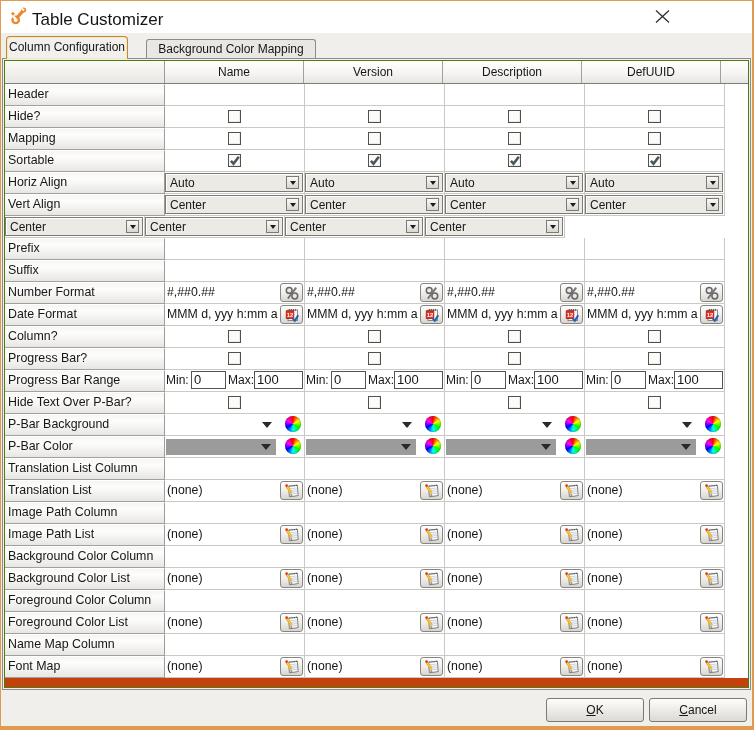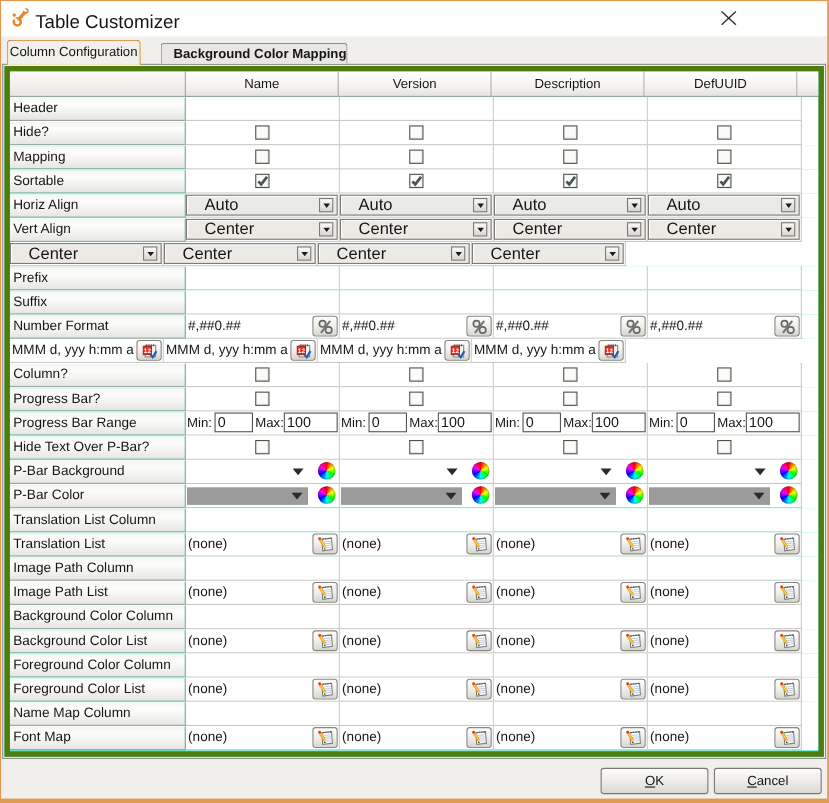--- a/index.html
+++ b/index.html
@@ -2,34 +2,34 @@
 <html><head><meta charset="utf-8"><style>
 * { margin:0; padding:0; box-sizing:border-box; }
 html,body { width:754px; height:730px; overflow:hidden; }
 body { font-family:"Liberation Sans", sans-serif; position:relative; background:#f0efec; }
 .bd { position:absolute; background:#e09b51; z-index:50; }
 .titlebar { position:absolute; left:1px; top:1px; width:752px; height:32px; background:#ffffff; z-index:5; }
 .ticon { position:absolute; left:9px; top:6px; }
 .ttext { position:absolute; left:31px; top:9px; font-size:17px; color:#151515; }
 .tclose { position:absolute; right:74px; top:8px; }
 .tab1 { position:absolute; left:6px; top:36px; width:122px; height:23px; background:#f1f0ed; border:1px solid #c8872e; border-bottom:none; border-radius:4px 4px 0 0; z-index:6; box-shadow:inset 0 0 0 1px #f5e6c4; font-size:12px; color:#161616; text-align:center; line-height:21px; }
-.tab2 { position:absolute; left:146px; top:39px; width:170px; height:19px; background:#e9e7e3; border:1px solid #8e8c88; border-bottom:none; border-radius:3px 3px 0 0; z-index:3; font-size:12px; color:#161616; text-align:right; line-height:18px;font-weight:bold; }
+.tab2 { position:absolute; left:146px; top:39px; width:170px; height:19px; background:#e9e7e3; border:1px solid #8e8c88; border-bottom:none; border-radius:3px 3px 0 0; z-index:3; font-size:12px; color:#161616; text-align:center; line-height:18px; }
 .panel { position:absolute; left:2px; top:58px; width:749px; height:632px; border:1px solid #8e8c88; background:#f0efec; z-index:1; }
-.scroll { position:absolute; left:4px; top:60px; width:745px; height:628px; border:5px solid #4d7c0f; background:#5eead4; z-index:2; overflow:hidden; }
+.scroll { position:absolute; left:4px; top:60px; width:745px; height:628px; border:1px solid #4d7c0f; background:#c2410c; z-index:2; overflow:hidden; }
 .hrow { display:flex; height:23px; border-bottom:1px solid #7f7d79; background:linear-gradient(180deg,#ffffff,#eceae6); }
 .corner { width:160px; border-right:1px solid #9e9c98; background:linear-gradient(180deg,#fbfaf8,#e9e7e3); }
 .hcell { width:139px; border-right:1px solid #a3a19d; background:linear-gradient(180deg,#ffffff 0%,#f6f5f3 55%,#e7e5e1 100%); font-size:12px; color:#161616; text-align:center; line-height:22px; }
 .hfill { flex:1; background:linear-gradient(180deg,#ffffff 0%,#f6f5f3 55%,#e7e5e1 100%); }
 .row { display:flex; height:22px; }
 .rh { width:160px; border-right:1px solid #9e9c98; border-top:1px solid #ffffff; border-bottom:1px solid #a3a19d; background:linear-gradient(180deg,#f7f6f3 0%,#fdfdfc 30%,#e8e6e2 100%); font-size:12.4px; color:#161616; padding-left:3px; line-height:19px; }
 .cell { width:140px; border-right:1px solid #cbc9c5; border-bottom:1px solid #cbc9c5; background:#fff; position:relative; }
 .fill { flex:1; background:#fff; }
 .cb { position:absolute; left:63px; top:4px; width:13px; height:13px; border:1.5px solid #53504a; background:#fbfbfa; box-shadow:inset -1px -1px 0 #eaeae8; display:flex; align-items:center; justify-content:center; }
 .combo { position:absolute; left:0px; top:1px; width:138px; height:19px; border:1px solid #7c7a74; background:#eceae5; box-shadow:inset 1px 1px 0 #ffffff; }
-.ct { position:absolute; left:4px; top:1px; font-size:15px; color:#161616; line-height:16px;margin-left:12px; }
+.ct { position:absolute; left:4px; top:1px; font-size:12px; color:#161616; line-height:16px; }
 .cbtn { position:absolute; right:3px; top:2px; width:13px; height:13px; border:1px solid #7c7a74; background:linear-gradient(180deg,#fafaf8,#d9d6d1); }
 .tri { display:block; width:0; height:0; }
 .tri.s { margin:4px auto 0; border-left:3.5px solid transparent; border-right:3.5px solid transparent; border-top:4px solid #1c1c1c; }
 .tri.b { border-left:5px solid transparent; border-right:5px solid transparent; border-top:6px solid #2a2a2a; }
 .ftxt { position:absolute; left:2px; top:3px; font-size:12.3px; color:#161616; line-height:15px; }
 .ibtn { position:absolute; left:115px; top:1px; width:23px; height:19px; border:1px solid #87857f; border-radius:3px; background:linear-gradient(180deg,#ffffff,#efede9 55%,#d8d5d0); display:flex; align-items:center; justify-content:center; }
 .mlab { position:absolute; top:3px; font-size:12px; color:#161616; }
 .mfld { position:absolute; top:1px; height:18px; border:1px solid #55534e; background:#fff; font-size:13px; color:#161616; padding-left:2px; line-height:16px; }
 .gbox { position:absolute; left:1px; top:3px; width:110px; height:16px; background:#9b9b9b; }
 .gbox .tri.b { position:absolute; right:5px; top:5px; }
@@ -300,20 +300,21 @@
           <svg width="16" height="16" viewBox="0 0 16 16">
             <circle cx="5.2" cy="5.4" r="2.9" fill="#e8e8e8" stroke="#676767" stroke-width="1.5"></circle>
             <circle cx="10.8" cy="11" r="2.9" fill="#e8e8e8" stroke="#676767" stroke-width="1.5"></circle>
             <line x1="12.2" y1="2.6" x2="3.8" y2="13.6" stroke="#757575" stroke-width="1.9"></line>
           </svg>
         </span>
       </div>
       <div class="fill"></div>
     </div>
 <div class="row">
+      <div class="rh">Date Format</div>
       <div class="cell">
         <span class="ftxt">MMM d, yyy h:mm a</span>
         <span class="ibtn">
           <svg width="16" height="16" viewBox="0 0 16 16">
             <rect x="4" y="3" width="9.5" height="10.5" fill="#f4f4f4" stroke="#8a8a8a"></rect>
             <line x1="5.5" y1="2" x2="5.5" y2="3.8" stroke="#555" stroke-width="0.9"></line>
             <line x1="7.5" y1="2" x2="7.5" y2="3.8" stroke="#555" stroke-width="0.9"></line>
             <line x1="9.5" y1="2" x2="9.5" y2="3.8" stroke="#555" stroke-width="0.9"></line>
             <line x1="11.5" y1="2" x2="11.5" y2="3.8" stroke="#555" stroke-width="0.9"></line>
             <rect x="2.2" y="3.8" width="7.6" height="7.6" fill="#e23125" stroke="#9d1f15" stroke-width="0.8"></rect>

